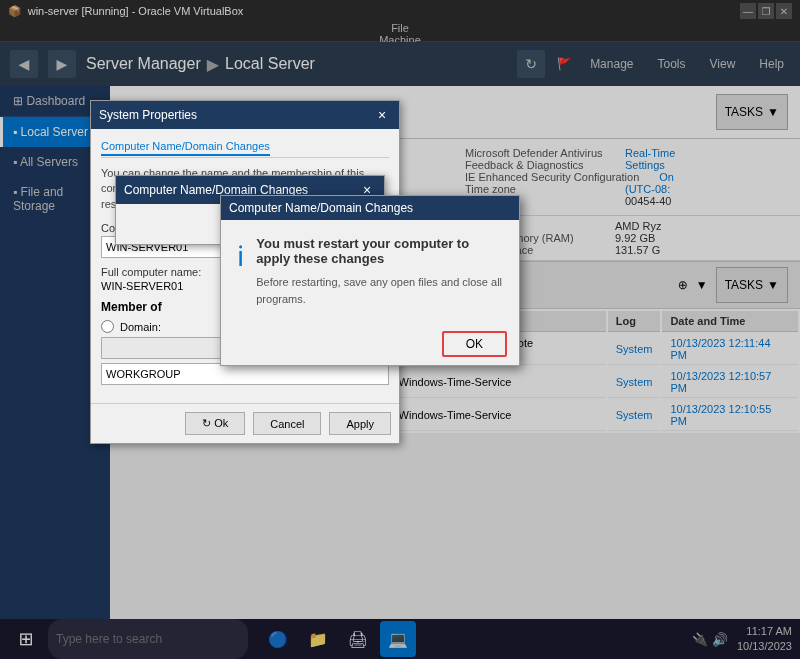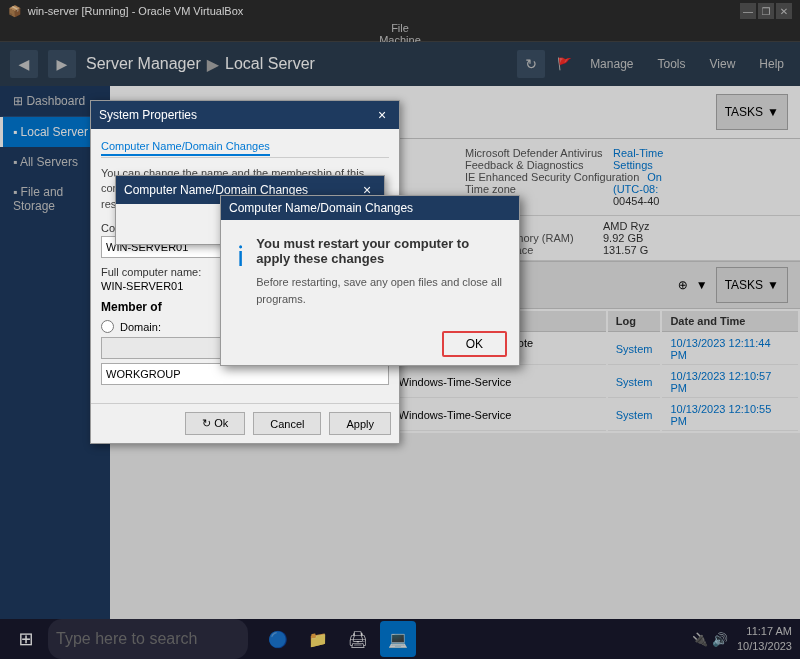--- a/index.html
+++ b/index.html
@@ -136,21 +136,21 @@
     
     .prop-table {
       background: #fff;
       padding: 8px 12px;
       display: grid;
       grid-template-columns: 1fr 1fr;
       gap: 4px 20px;
       font-size: 11px;
       border-bottom: 1px solid #ddd;
     }
-    .prop-row { display: flex; gap: 8px; }
+    .prop-row { display: flex; gap: 20px; }
     .prop-label { color: #555; min-width: 140px; }
     .prop-value { color: #0078d4; cursor: pointer; }
     .prop-value.plain { color: #333; cursor: default; text-align: right; }
 
     
     .events-section {
       background: #fff;
       border-top: 1px solid #ccc;
     }
     .events-header {
@@ -198,21 +198,21 @@
       display: flex; align-items: center; justify-content: center;
       font-size: 18px;
     }
     .taskbar-search {
       background: #2d2d42;
       border: none;
       color: #aaa;
       height: 40px;
       width: 200px;
       padding: 0 8px;
-      font-size: 16px;
+      font-size: 12px;
       border-radius: 14px;
     }
     .taskbar-apps { display: flex; gap: 4px; margin-left: 8px; }
     .taskbar-app {
       background: transparent;
       border: none;
       color: #fff;
       width: 36px;
       height: 36px;
       cursor: pointer;

